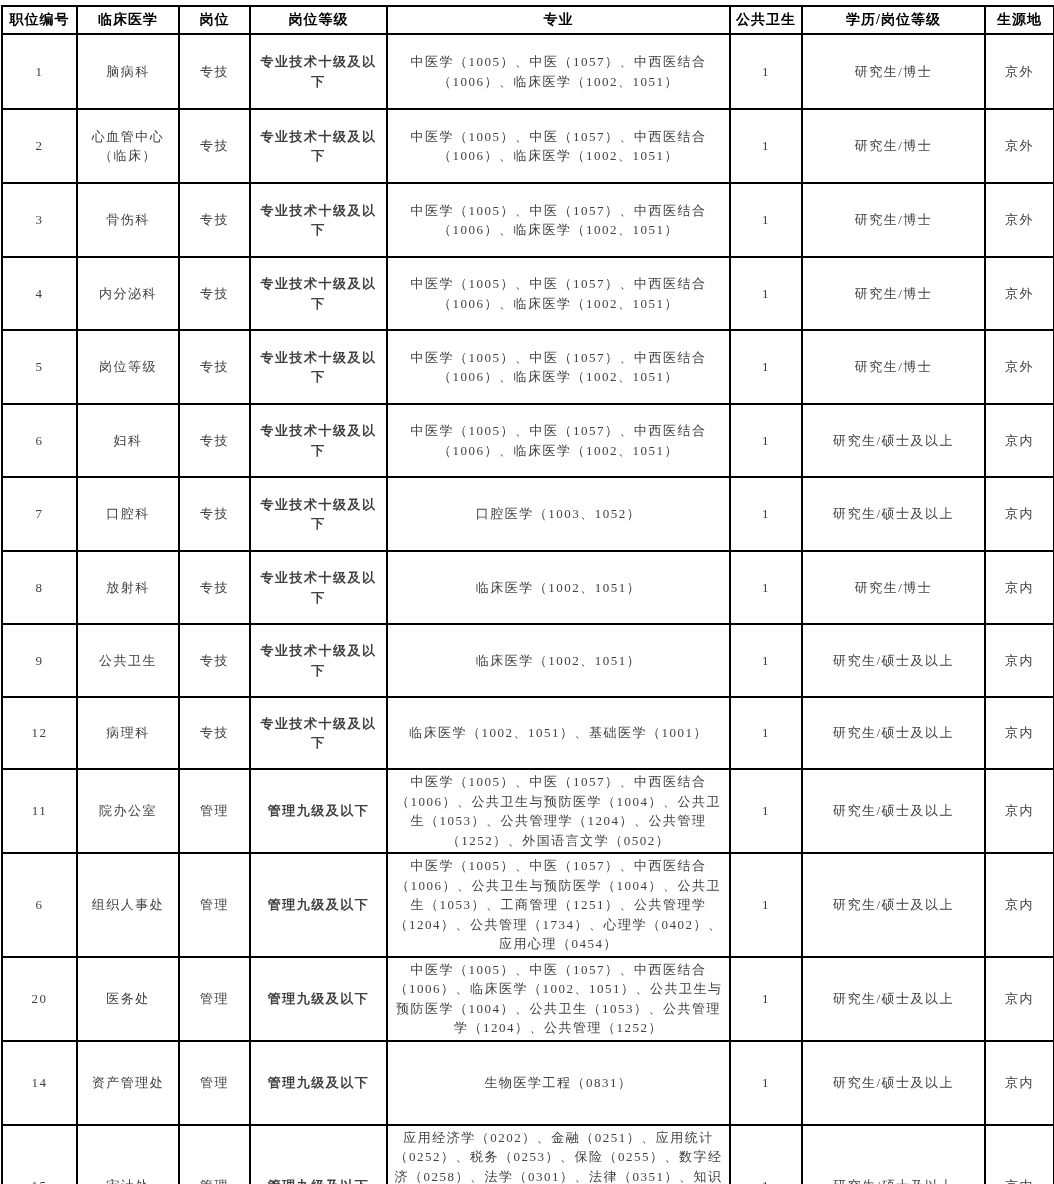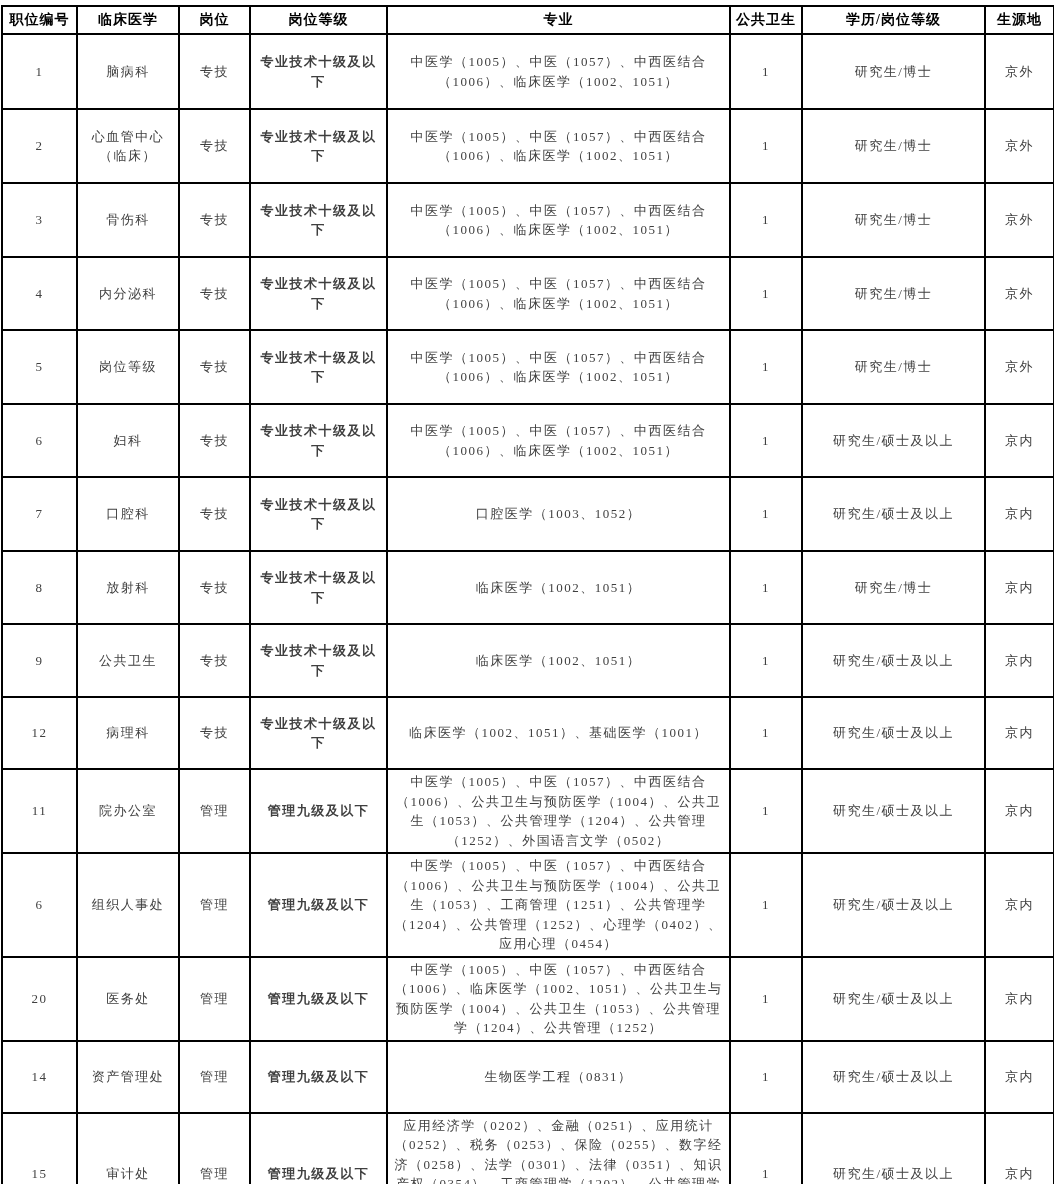--- a/index.html
+++ b/index.html
@@ -203,36 +203,36 @@
           <td class="cell-major">中医学（1005）、中医（1057）、中西医结合（1006）、公共卫生与预防医学（1004）、公共卫生（1053）、公共管理学（1204）、公共管理（1252）、外国语言文学（0502）</td>
           <td class="cell-headcount">1</td>
           <td class="cell-education">研究生/硕士及以上</td>
           <td class="cell-origin">京内</td>
         </tr>
         <tr style="height: 77px;">
           <td class="cell-position-id">6</td>
           <td class="cell-department">组织人事处</td>
           <td class="cell-post-type">管理</td>
           <td class="cell-post-grade">管理九级及以下</td>
-          <td class="cell-major">中医学（1005）、中医（1057）、中西医结合（1006）、公共卫生与预防医学（1004）、公共卫生（1053）、工商管理（1251）、公共管理学（1204）、公共管理（1252）、心理学（0402）、应用心理（0454）</td>
+          <td class="cell-major">中医学（1005）、中医（1057）、中西医结合（1006）、公共卫生与预防医学（1004）、公共卫生（1053）、工商管理（1251）、公共管理学（1204）、公共管理（1734）、心理学（0402）、应用心理（0454）</td>
           <td class="cell-headcount">1</td>
           <td class="cell-education">研究生/硕士及以上</td>
           <td class="cell-origin">京内</td>
         </tr>
         <tr style="height: 74px;">
           <td class="cell-position-id">20</td>
           <td class="cell-department">医务处</td>
           <td class="cell-post-type">管理</td>
           <td class="cell-post-grade">管理九级及以下</td>
           <td class="cell-major">中医学（1005）、中医（1057）、中西医结合（1006）、临床医学（1002、1051）、公共卫生与预防医学（1004）、公共卫生（1053）、公共管理学（1204）、公共管理（1252）</td>
           <td class="cell-headcount">1</td>
           <td class="cell-education">研究生/硕士及以上</td>
           <td class="cell-origin">京内</td>
         </tr>
-        <tr style="height: 72px;">
+        <tr style="height: 84px;">
           <td class="cell-position-id">14</td>
           <td class="cell-department">资产管理处</td>
           <td class="cell-post-type">管理</td>
           <td class="cell-post-grade">管理九级及以下</td>
           <td class="cell-major">生物医学工程（0831）</td>
           <td class="cell-headcount">1</td>
           <td class="cell-education">研究生/硕士及以上</td>
           <td class="cell-origin">京内</td>
         </tr>
         <tr style="height: 122px;">

